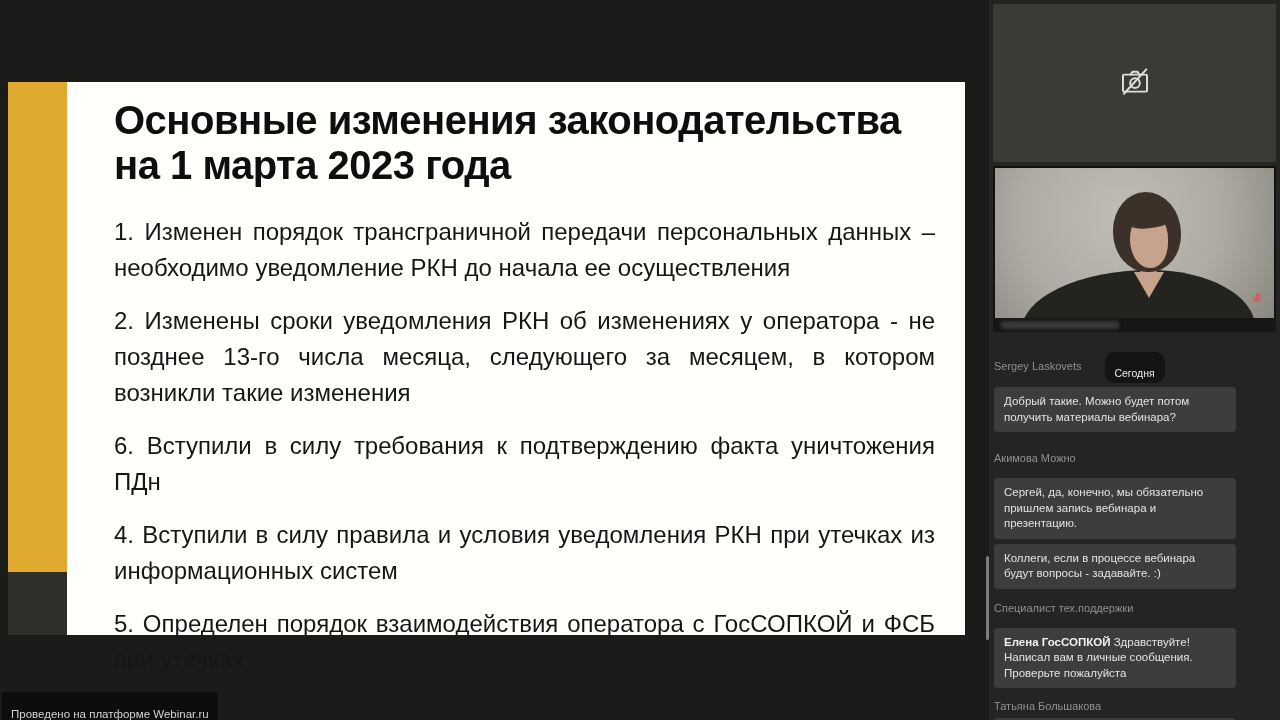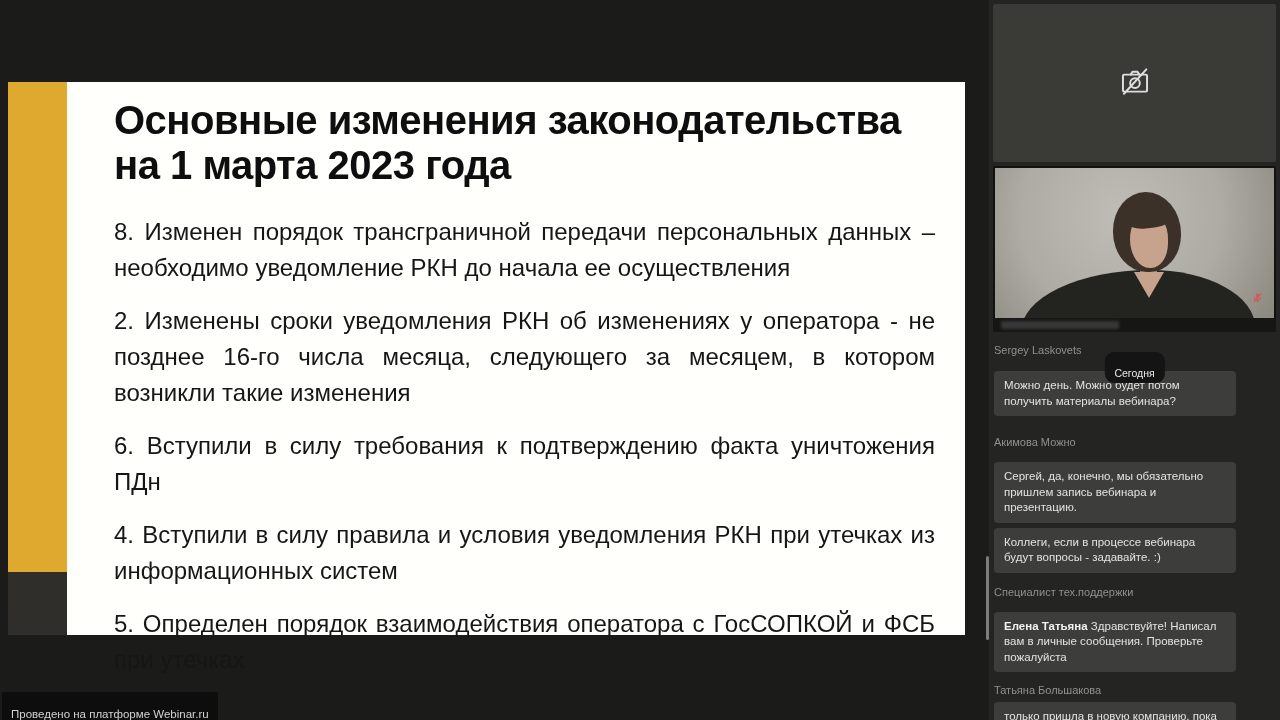--- a/index.html
+++ b/index.html
@@ -33,21 +33,21 @@
   .video-label-strip { position:absolute; left:0; bottom:0; width:100%; height:14px; background:#161614; }
   .video-name-blur { position:absolute; left:8px; bottom:3px; width:118px; height:8px; background:#3b3b3d; filter:blur(1.5px); opacity:.9; border-radius:1px; }
   .mic-muted { position:absolute; right:11px; bottom:18px; width:11px; height:11px; }
 
   
   .chat { position:absolute; left:0; top:340px; width:291px; }
   .sender { margin-left:5px; font-size:11px; color:#90908e; line-height:13px; }
   .bubble { display:inline-block; margin-left:5px; max-width:242px; background:#3d3d3b; color:#e3e3e1; font-size:11.5px; line-height:15.5px; padding:7px 10px; border-radius:4px; }
   .bubble b { color:#f2f2f0; }
   .date-pill { position:absolute; top:12px; left:50%; transform:translateX(-50%); background:#141414; color:#eceae9; font-size:10.5px; padding:15px 10px 4px 10px; border-radius:9px; white-space:nowrap; }
-  .m-top4  { margin-top:4px; }
+  .m-top4  { margin-top:20px; }
   .m-top14 { margin-top:14px; }
   .m-top20 { margin-top:20px; }
   .m-top6  { margin-top:13px; }
   .m-top5  { margin-top:5px; }
   .m-top13 { margin-top:13px; }
   .m-top19 { margin-top:12px; }
   .block { display:block; }
 
   .chat-scroll-thumb { position:absolute; left:986px; top:556px; width:3px; height:84px; background:#7d7d7b; border-radius:2px; }
 </style>
@@ -57,22 +57,22 @@
 <div class="slide">
   <div class="accent">
     <div class="accent-footer"></div>
   </div>
   <div class="slide-content">
     <div class="slide-title">
       <span class="block">Основные изменения законодательства</span>
       <span class="block">на 1 марта 2023 года</span>
     </div>
     <div class="slide-body">
-      <p>8. Изменен порядок трансграничной передачи персональных данных – необходимо уведомление РКН до начала ее осуществления</p>
-      <p>2. Изменены сроки уведомления РКН об изменениях у оператора - не позднее 16-го числа месяца, следующего за месяцем, в котором возникли такие изменения</p>
+      <p>1. Изменен порядок трансграничной передачи персональных данных – необходимо уведомление РКН до начала ее осуществления</p>
+      <p>2. Изменены сроки уведомления РКН об изменениях у оператора - не позднее 13-го числа месяца, следующего за месяцем, в котором возникли такие изменения</p>
       <p>6. Вступили в силу требования к подтверждению факта уничтожения ПДн</p>
       <p>4. Вступили в силу правила и условия уведомления РКН при утечках из информационных систем</p>
       <p>5. Определен порядок взаимодействия оператора с ГосСОПКОЙ и ФСБ при утечках</p>
     </div>
   </div>
 </div>
 
 <div class="platform-badge">Проведено на платформе Webinar.ru</div>
 
 <div class="panel">
@@ -107,28 +107,28 @@
     </div>
     <div class="video-label-strip">
       <div class="video-name-blur"></div>
     </div>
   </div>
 
   <div class="chat" style="position:absolute;">
     <div class="date-pill">Сегодня</div>
 
     <div class="sender m-top4" style="display: block;">Sergey Laskovets</div>
-    <div><div class="bubble m-top14">Можно день. Можно будет потом получить материалы вебинара?</div></div>
+    <div><div class="bubble m-top14">Добрый такие. Можно будет потом получить материалы вебинара?</div></div>
 
     <div class="sender m-top20" style="display: block;">Акимова Можно</div>
     <div><div class="bubble m-top6 block-bubble">Сергей, да, конечно, мы обязательно пришлем запись вебинара и презентацию.</div></div>
 
     <div><div class="bubble m-top5">Коллеги, если в процессе вебинара будут вопросы - задавайте. :)</div></div>
 
     <div class="sender m-top13" style="display: block;">Специалист тех.поддержки</div>
-    <div><div class="bubble m-top6"><b>Елена Татьяна</b> <span>Здравствуйте! Написал вам в личные сообщения. Проверьте пожалуйста</span></div></div>
+    <div><div class="bubble m-top6"><b>Елена ГосСОПКОЙ</b> <span>Здравствуйте! Написал вам в личные сообщения. Проверьте пожалуйста</span></div></div>
 
     <div class="sender m-top19" style="display: block;">Татьяна Большакова</div>
     <div><div class="bubble m-top5">только пришла в новую компанию, пока не знаю, подавались ли сведения</div></div>
   </div>
 </div>
 
 <div class="chat-scroll-thumb"></div>
 
 </body></html>

